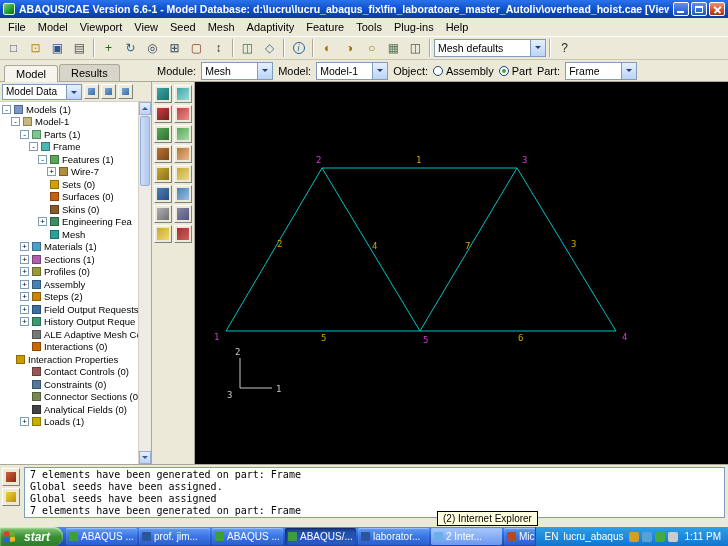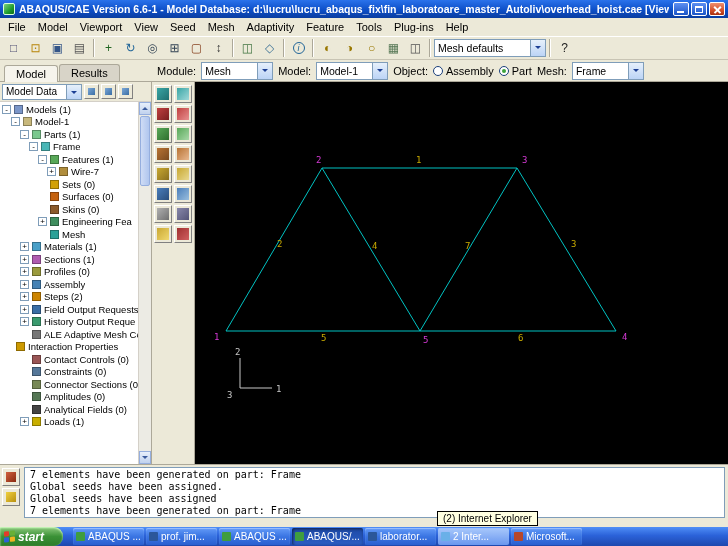--- a/index.html
+++ b/index.html
@@ -108,27 +108,27 @@
     font-family:"DejaVu Sans Mono", monospace; font-size:10px; line-height:12px; padding:1px 5px;
     overflow:hidden; color:#000; }
 
   
   .tooltip { position:absolute; left:437px; top:511px; z-index:60; background:#ffffe1;
     border:1px solid #000; font-size:10px; padding:1px 5px; white-space:nowrap; }
 
   
   .taskbar { height:19px; flex:none; display:flex; align-items:stretch;
     background:linear-gradient(180deg,#4f8ef7 0%,#2b62d9 45%,#1e48ae 100%); }
-  .start { width:63px; flex:none; display:flex; align-items:center; gap:3px; padding:0 9px 0 4px;
+  .start { width:63px; flex:none; display:flex; align-items:center; gap:9px; padding:0 9px 0 4px;
     border-radius:0 9px 9px 0; color:#fff; font-weight:bold; font-style:italic; font-size:12px;
     background:linear-gradient(180deg,#8cc97c,#3a9136 50%,#2d7c29); box-shadow:inset 0 1px 2px #d6ffc8; }
   .flag { width:11px; height:11px; flex:none; display:grid; grid-template-columns:5px 5px; gap:1px;
     transform:skewY(-6deg); }
   .flag span { width:5px; height:4.5px; border-radius:1px; }
-  .tasks { flex:1; display:flex; gap:2px; padding:1px 10px; min-width:0; }
+  .tasks { flex:1; display:flex; gap:2px; padding:1px 3px; min-width:0; }
   .task-btn { width:71px; flex:none; display:flex; align-items:center; gap:3px; padding:0 3px;
     border-radius:2px; color:#fff; font-size:10px; overflow:hidden;
     background:linear-gradient(180deg,#639af7,#3a75e3 50%,#2a5fd0); box-shadow:inset 0 1px 1px #9cc0ff; }
   .task-btn.active { background:linear-gradient(180deg,#1e49a5,#2a5dc4); box-shadow:inset 1px 1px 3px rgba(0,0,0,.55); }
   .task-btn.highlight { background:linear-gradient(180deg,#a8c8fb,#6a97ef); }
   .task-ico { width:9px; height:9px; flex:none; border-radius:1px; }
   .task-label { white-space:nowrap; overflow:hidden; }
   .tray { flex:none; display:flex; align-items:center; gap:5px; padding:0 7px 0 9px; color:#fff;
     font-size:10px; background:linear-gradient(180deg,#2da0e8,#1275cf); border-left:1px solid #1b4fa0; }
   .tray-ico { width:10px; height:10px; border-radius:2px; flex:none; }
@@ -257,21 +257,21 @@
     </div>
     <span class="ctx-label">Object:</span>
     <span class="radio-group">
       <span class="radio"></span>
       <span>Assembly</span>
     </span>
     <span class="radio-group">
       <span class="radio sel"></span>
       <span>Part</span>
     </span>
-    <span class="ctx-label">Mesh:</span>
+    <span class="ctx-label">Part:</span>
     <div class="combo small">
       <span class="combo-text">Frame</span>
       <span class="combo-btn"></span>
     </div>
   </div>
 
   <div class="main">
 
     <div class="treepanel">
       <div class="tree-header">
@@ -372,44 +372,44 @@
           <div class="tree-row" style="padding-left: 20px;">
             <span class="tree-toggle">+</span>
             <span class="tree-icon" style="background: rgb(58, 154, 110);"></span>
             <span class="tree-label">History Output Reque</span>
           </div>
           <div class="tree-row" style="padding-left: 20px;">
             <span class="tree-toggle hiddenbox"></span>
             <span class="tree-icon" style="background: rgb(119, 119, 119);"></span>
             <span class="tree-label">ALE Adaptive Mesh Co</span>
           </div>
+          <div class="tree-row" style="padding-left: 20px;">
+            <span class="tree-toggle hiddenbox"></span>
+            <span class="tree-icon" style="background: rgb(204, 102, 0);"></span>
+            <span class="tree-label">Interactions (0)</span>
+          </div>
           <div class="tree-row" style="padding-left: 4px;">
             <span class="tree-toggle hiddenbox"></span>
             <span class="tree-icon" style="background: rgb(204, 153, 0);"></span>
             <span class="tree-label">Interaction Properties</span>
           </div>
           <div class="tree-row" style="padding-left: 20px;">
             <span class="tree-toggle hiddenbox"></span>
             <span class="tree-icon" style="background: rgb(153, 85, 85);"></span>
             <span class="tree-label">Contact Controls (0)</span>
           </div>
           <div class="tree-row" style="padding-left: 20px;">
             <span class="tree-toggle hiddenbox"></span>
             <span class="tree-icon" style="background: rgb(85, 119, 153);"></span>
             <span class="tree-label">Constraints (0)</span>
           </div>
           <div class="tree-row" style="padding-left: 20px;">
             <span class="tree-toggle hiddenbox"></span>
             <span class="tree-icon" style="background: rgb(119, 136, 85);"></span>
             <span class="tree-label">Connector Sections (0)</span>
-          </div>
-          <div class="tree-row" style="padding-left: 20px;">
-            <span class="tree-toggle hiddenbox"></span>
-            <span class="tree-icon" style="background: rgb(85, 119, 85);"></span>
-            <span class="tree-label">Amplitudes (0)</span>
           </div>
           <div class="tree-row" style="padding-left: 20px;">
             <span class="tree-toggle hiddenbox"></span>
             <span class="tree-icon" style="background: rgb(68, 68, 68);"></span>
             <span class="tree-label">Analytical Fields (0)</span>
           </div>
           <div class="tree-row" style="padding-left: 20px;">
             <span class="tree-toggle">+</span>
             <span class="tree-icon" style="background: rgb(200, 174, 0);"></span>
             <span class="tree-label">Loads (1)</span>
@@ -561,15 +561,26 @@
         </div>
         <div class="task-btn highlight">
           <span class="task-ico" style="background: rgb(106, 176, 232);"></span>
           <span class="task-label">2 Inter...</span>
         </div>
         <div class="task-btn normal">
           <span class="task-ico" style="background: rgb(183, 71, 42);"></span>
           <span class="task-label">Microsoft...</span>
         </div>
       </div>
+    <div class="tray">
+      <span>EN</span>
+      <span>lucru_abaqus</span>
+      <span style="display:flex;gap:3px;align-items:center;">
+          <span class="tray-ico" style="background: rgb(208, 160, 32);"></span>
+          <span class="tray-ico" style="background: rgb(88, 160, 216);"></span>
+          <span class="tray-ico" style="background: rgb(68, 170, 68);"></span>
+          <span class="tray-ico" style="background: rgb(204, 204, 204);"></span>
+        </span>
+      <span class="clock">1:11 PM</span>
+    </div>
   </div>
 
 </div>
 
 </body></html>

